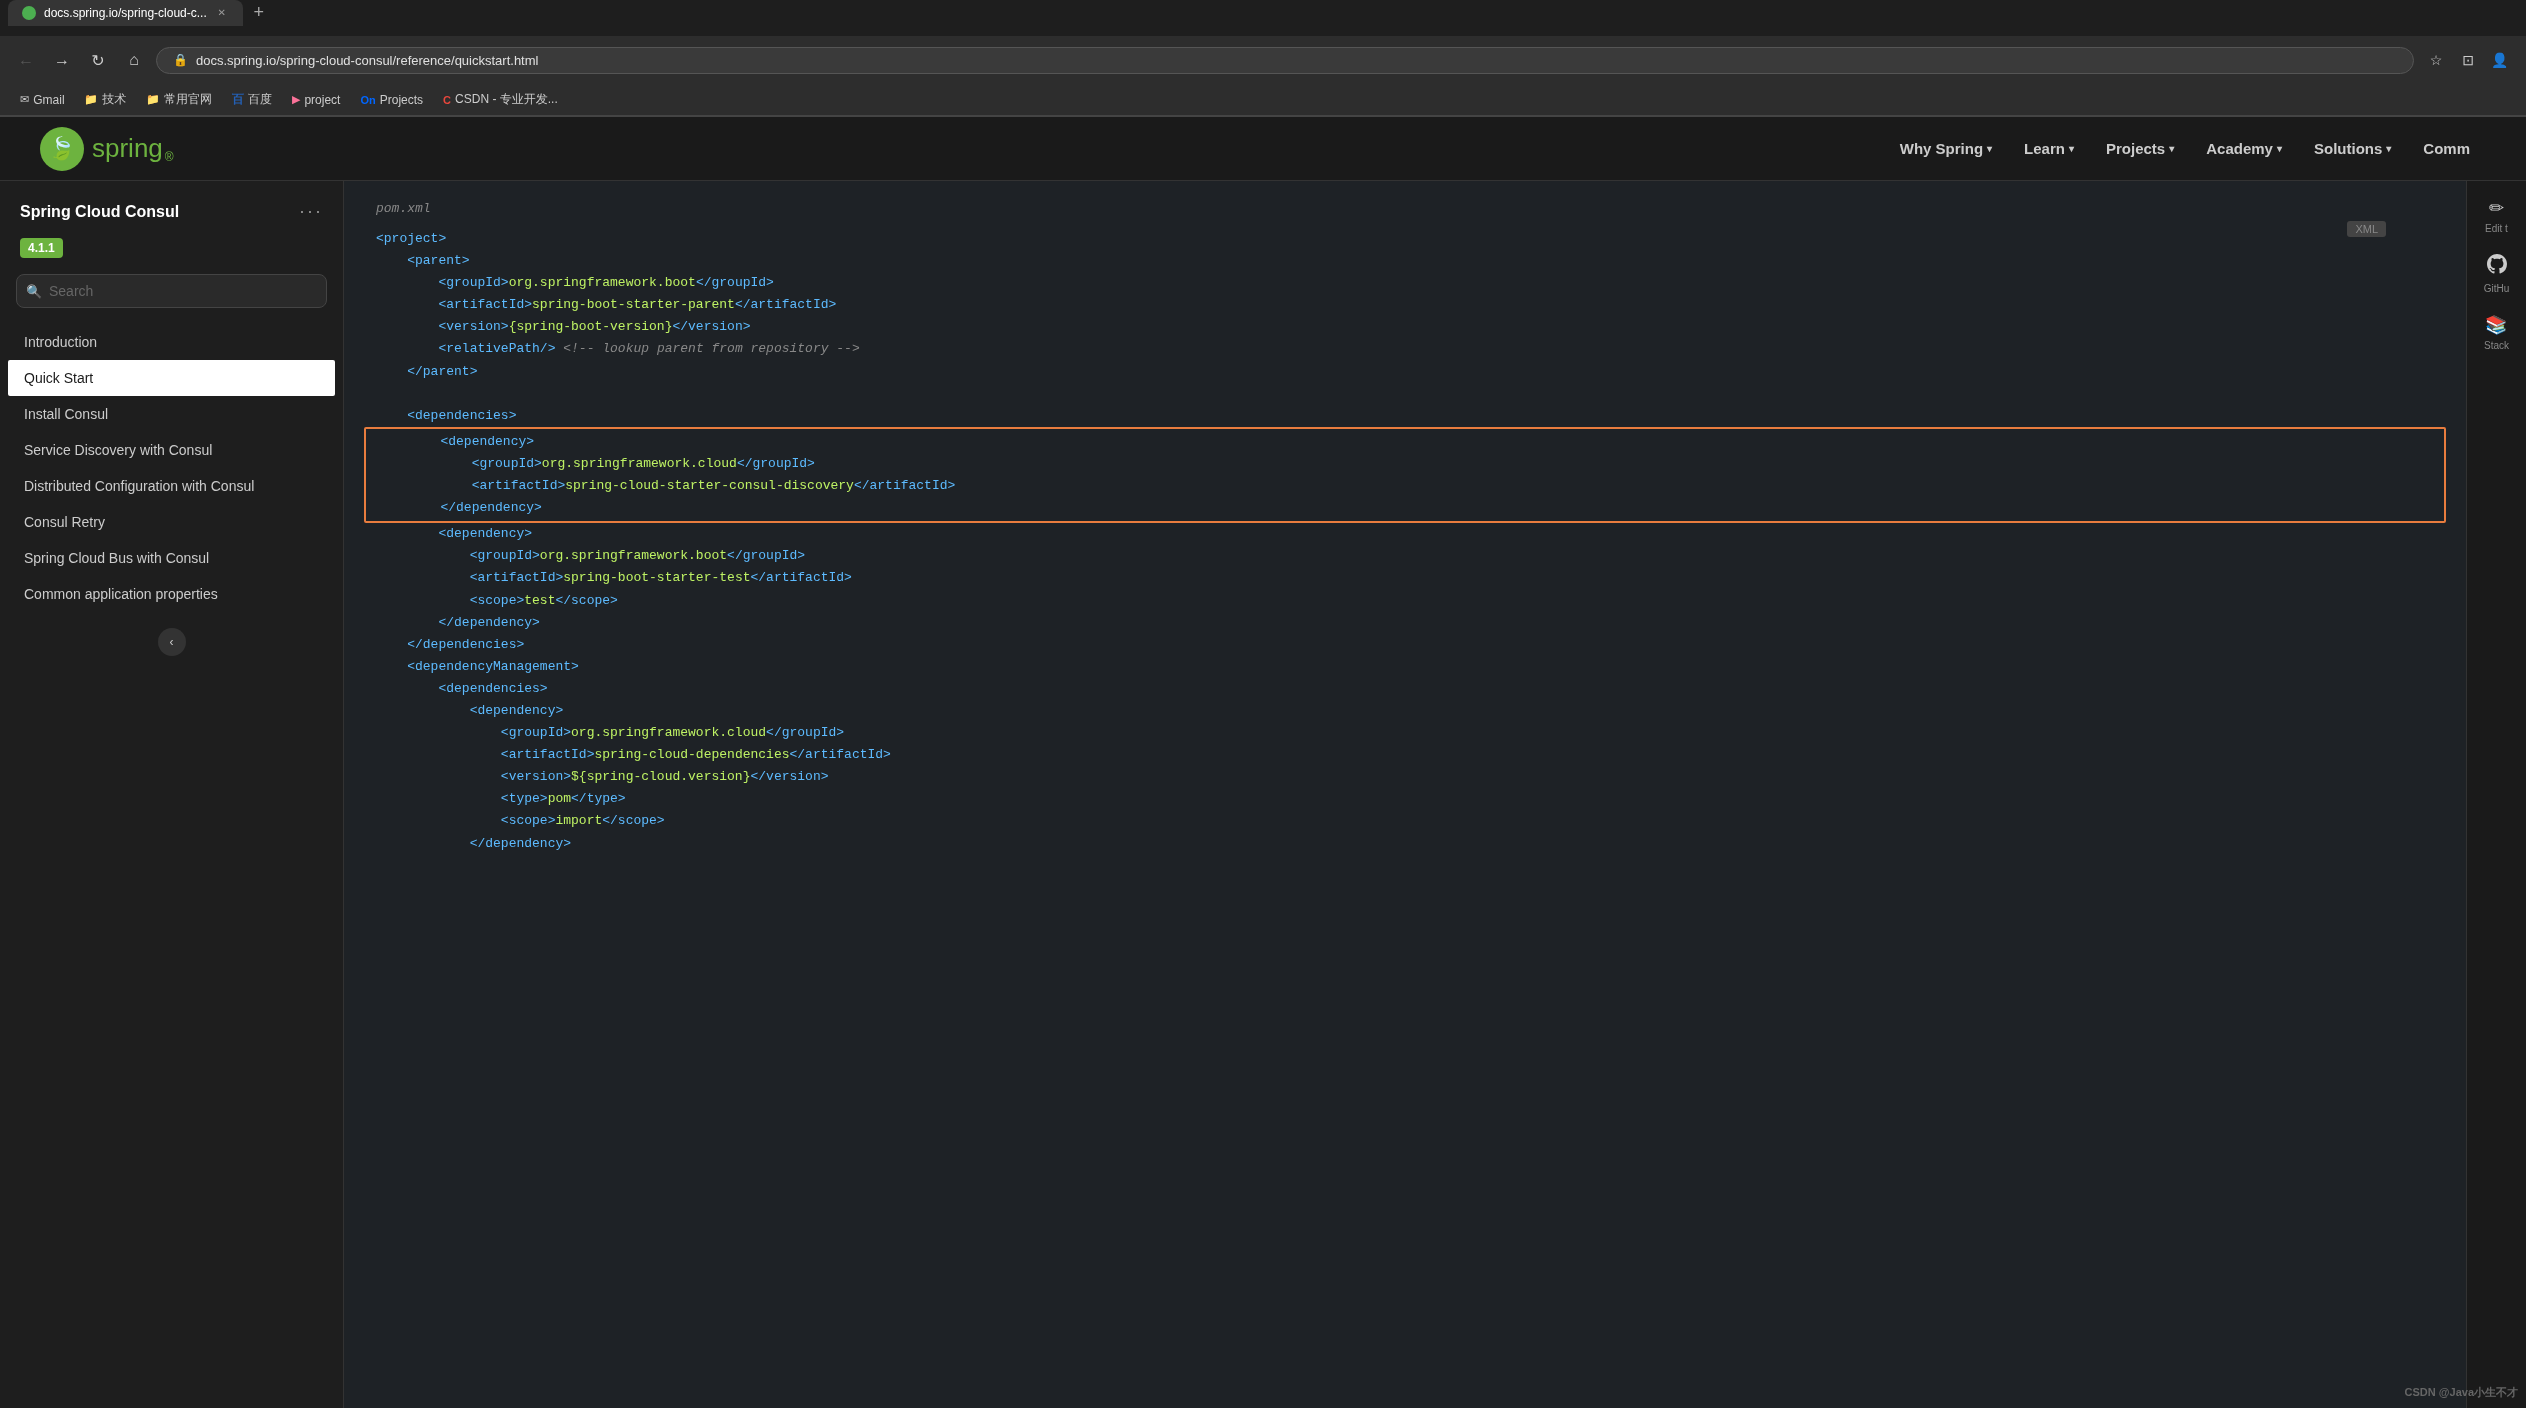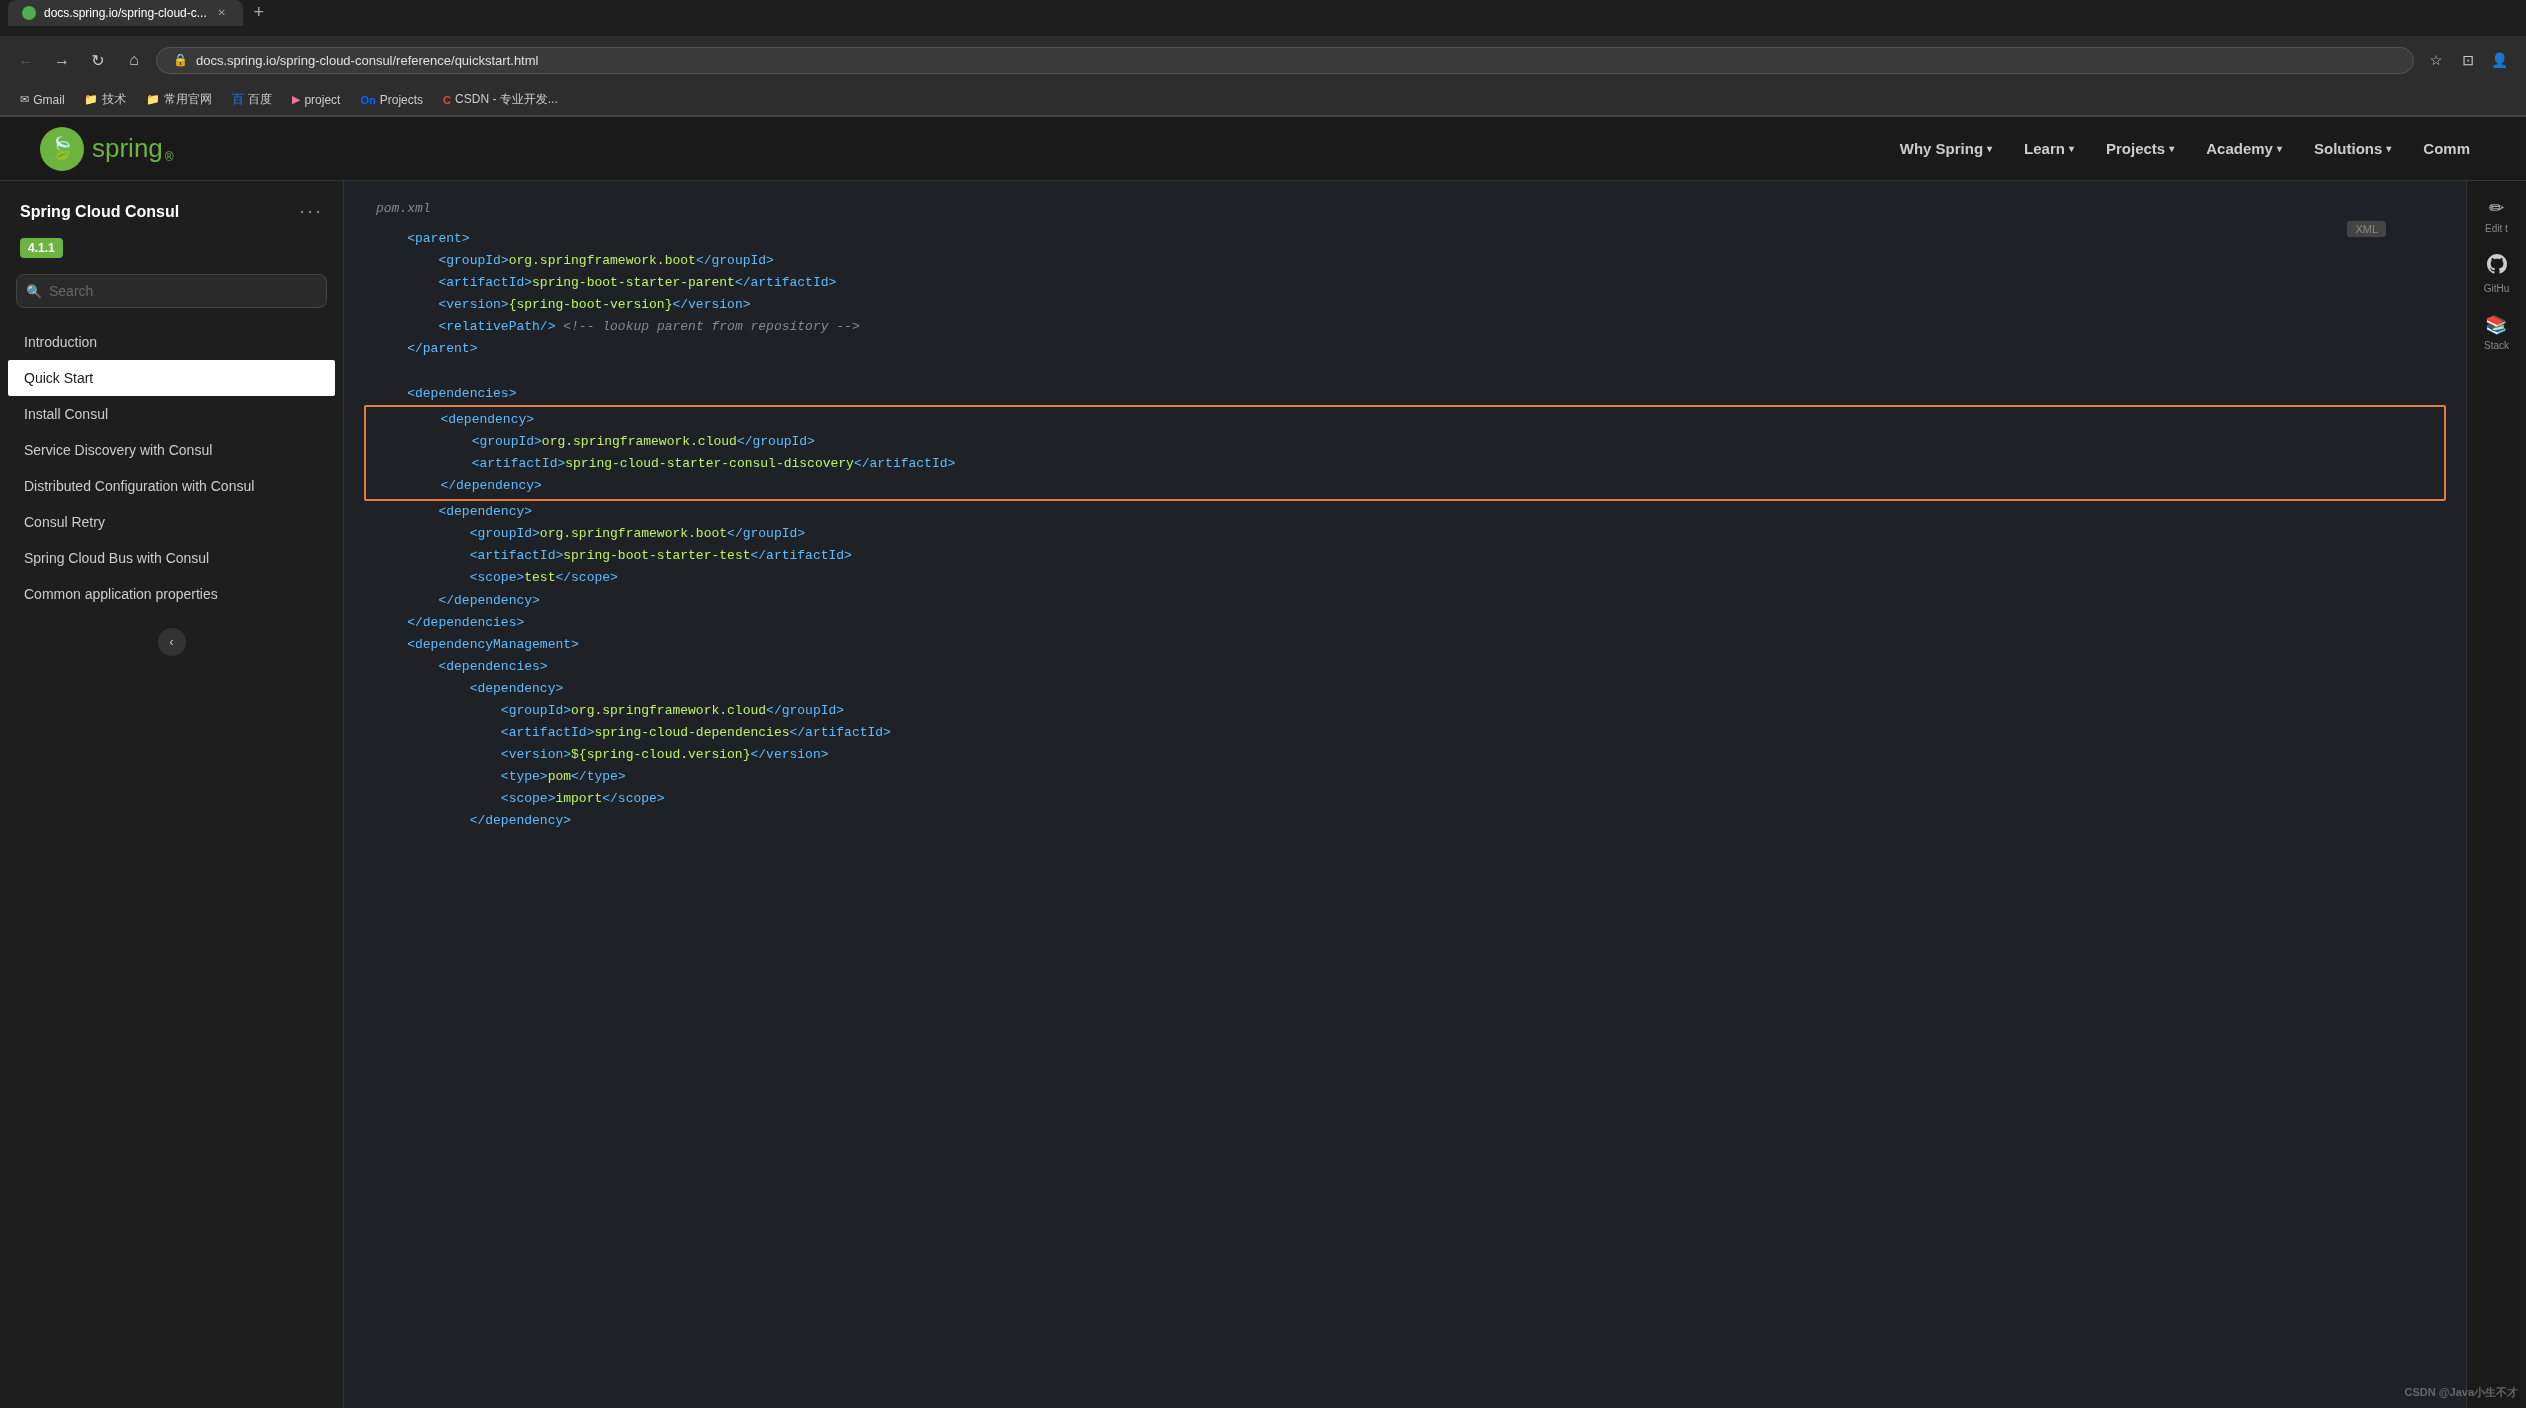--- a/index.html
+++ b/index.html
@@ -225,20 +225,21 @@
 
     <div class="main-content">
       <div class="code-container">
         <div style="position:relative;">
           <div class="file-label">pom.xml</div>
           <span class="xml-badge">XML</span>
         </div>
 
         <div class="code-block">
 
+          <div class="code-line"><span class="xml-tag">&lt;project&gt;</span></div>
 
           <div class="code-line">    <span class="xml-tag">&lt;parent&gt;</span></div>
 
           <div class="code-line">        <span class="xml-tag">&lt;groupId&gt;</span><span class="xml-text">org.springframework.boot</span><span class="xml-tag">&lt;/groupId&gt;</span></div>
 
           <div class="code-line">        <span class="xml-tag">&lt;artifactId&gt;</span><span class="xml-text">spring-boot-starter-parent</span><span class="xml-tag">&lt;/artifactId&gt;</span></div>
 
           <div class="code-line">        <span class="xml-tag">&lt;version&gt;</span><span class="xml-text">{spring-boot-version}</span><span class="xml-tag">&lt;/version&gt;</span></div>
 
           <div class="code-line">        <span class="xml-tag">&lt;relativePath/&gt;</span> <span class="xml-comment">&lt;!-- lookup parent from repository --&gt;</span></div>

